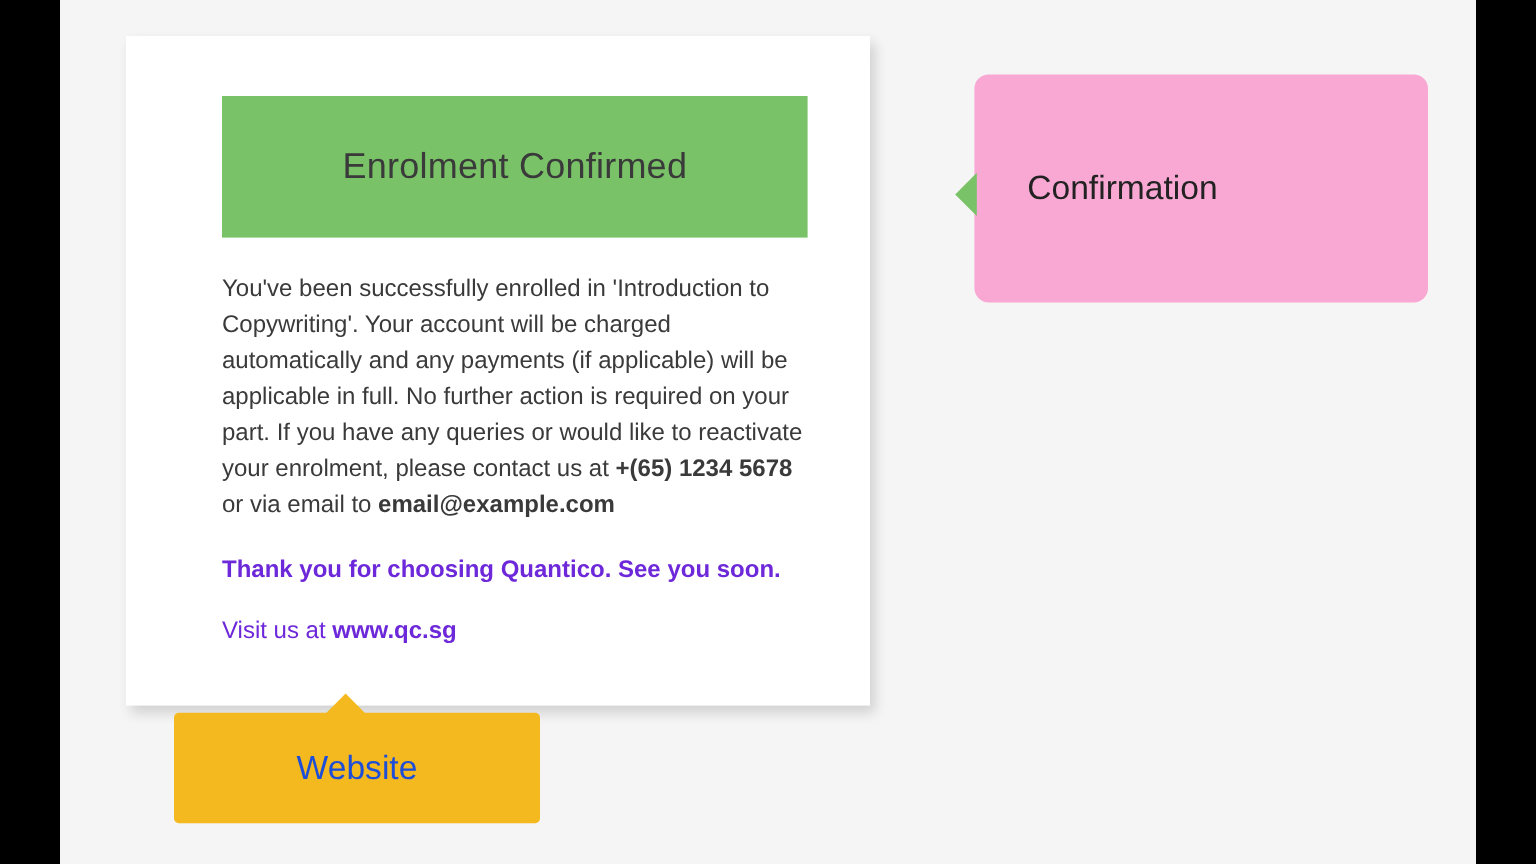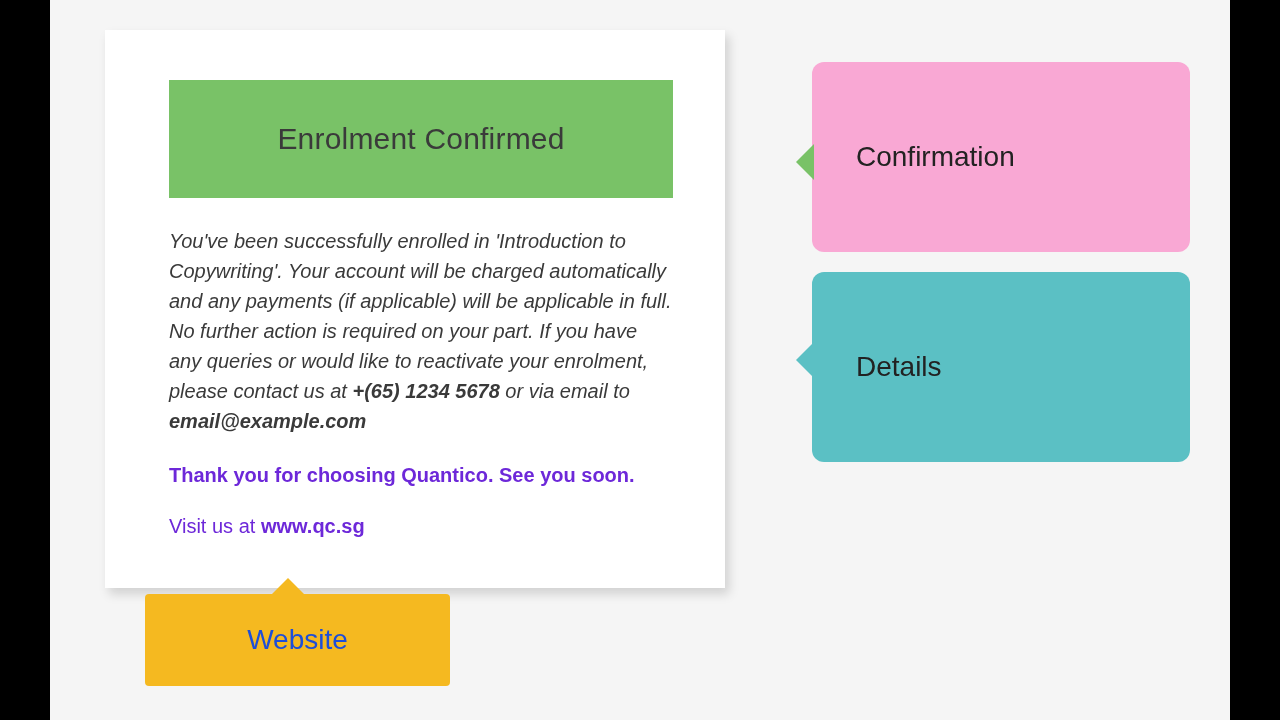--- a/index.html
+++ b/index.html
@@ -17,38 +17,37 @@
     width: 1180px;
     height: 720px;
     background: #f5f5f5;
   }
   .card {
     position: absolute;
     left: 55px;
     top: 30px;
     width: 620px;
     background: #fff;
-    padding: 50px 52px 50px 64px;
+    padding: 50px 52px 50px 80px;
     box-shadow: 4px 6px 10px rgba(0,0,0,0.15);
   }
   .banner {
     background: #79c267;
     color: #3a3a3a;
     text-align: center;
     font-size: 30px;
     font-weight: 400;
     padding: 42px 10px;
     letter-spacing: 0.2px;
   }
   .body-text {
     margin-top: 28px;
     font-size: 20px;
     line-height: 1.5;
     color: #3a3a3a;
-    font-style: italic;
   }
   .body-text b { font-weight: 700; }
   .thanks {
     margin-top: 28px;
     font-size: 20px;
     color: #6d28d9;
     font-weight: bold;
   }
   .visit {
     margin-top: 28px;
@@ -143,17 +142,14 @@
   </div>
 
   <div class="callout-website">
     <span>Website</span>
   </div>
 
   <div class="callout-right callout-confirmation">
     <span>Confirmation</span>
   </div>
 
-  <div class="callout-right callout-details">
-    <span>Details</span>
-  </div>
 
 </div>
 
 </body></html>

